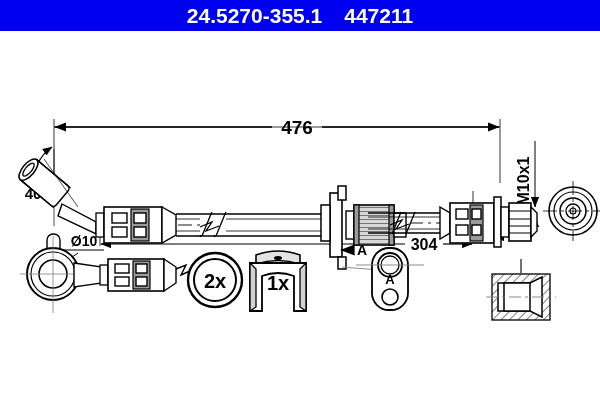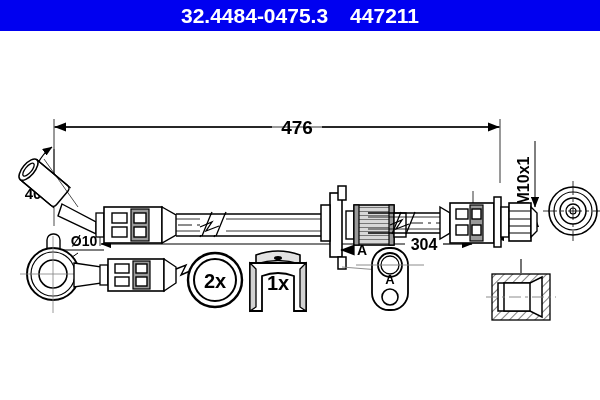--- a/index.html
+++ b/index.html
@@ -61,21 +61,21 @@
     font-weight: bold;
     fill: #000000;
   }
 </style>
 </head>
 <body>
 
 <div id="page">
 
   <div id="header-banner">
-    <span class="htext"><span>32.4484-0475.3</span><span class="hgap"></span><span>447211</span></span>
+    <span class="htext"><span>24.5270-355.1</span><span class="hgap"></span><span>447211</span></span>
   </div>
 
   <div id="drawing-area">
     <svg id="drawing-svg" width="600" height="369" viewBox="0 0 600 369">
 
       <defs>
         <pattern id="hatch45" width="6" height="6" patternTransform="rotate(45)" patternUnits="userSpaceOnUse">
           <rect width="6" height="6" fill="#ffffff"></rect>
           <line x1="0" y1="0" x2="0" y2="6" stroke="#000000" stroke-width="1"></line>
         </pattern>

